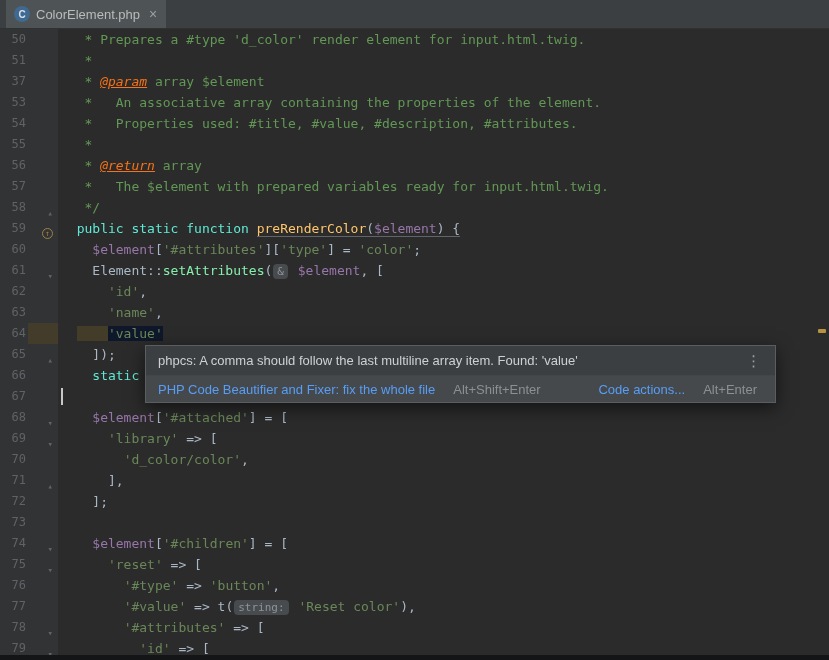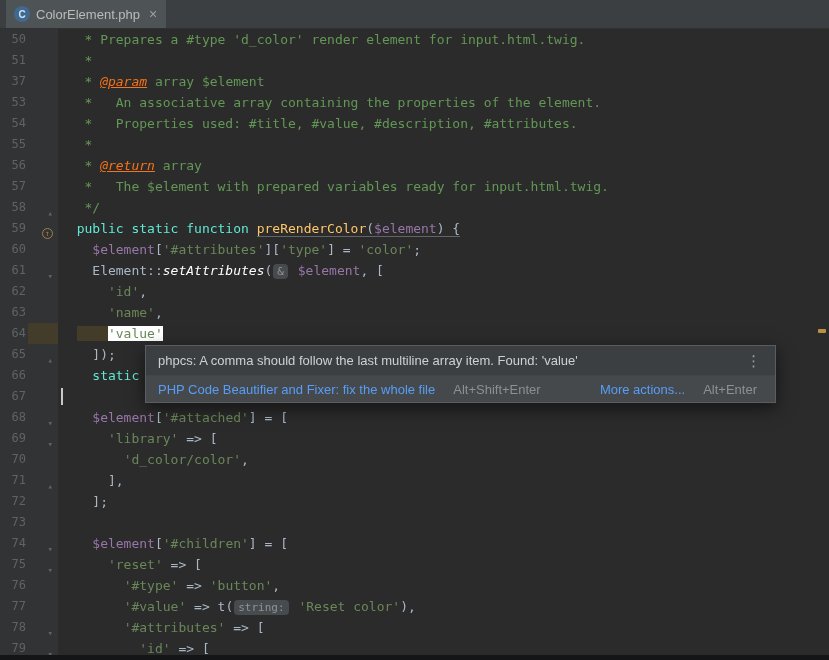--- a/index.html
+++ b/index.html
@@ -27,25 +27,25 @@
   .code{flex:1;padding-left:3px;color:#a9b7c6;cursor:text}
 
   
   .tk-txt{color:#a9b7c6}
   .tk-kw{color:#5eead4}
   .tk-str{color:#6a8759}
   .tk-var{color:#9876aa}
   .tk-cmt{color:#629755;}
   .tk-tag{color:#f97316;font-style:italic;text-decoration:underline}
   .tk-fn{color:#ffc66b}
-  .tk-fni{color:#ffffff;font-style:italic}
+  .tk-fni{color:#86efac;}
   .tk-chip{background:#474b4e;color:#8e949a;border-radius:4px;padding:1px 4px;font-size:11px;margin:0 2px 0 1px}
   .u{border-bottom:1px solid rgba(180,190,200,.4)}
   .b1{background:#433c29}
-  .b2{background:#ffffff}
+  .b2{background:#0f172a}
   .caret{display:inline-block;width:2px;height:17px;margin-top:2px;background:#c8c8c8;vertical-align:top}
 
   
   .popup{position:absolute;left:145px;top:345px;width:631px;background:#3c3f41;border:1px solid #5b5e60;
          box-shadow:0 5px 16px rgba(0,0,0,.55);z-index:10;font-size:13px}
   .popup-msg-row{display:flex;align-items:center;height:29px;padding:4px 12px;color:#cdd1d5}
   .popup-msg{flex:1;white-space:nowrap;overflow:hidden}
   .popup-menu{color:#9aa0a6;font-size:15px;padding:0 2px;cursor:pointer}
   .popup-actions{display:flex;align-items:center;height:27px;background:#45494b;border-top:1px solid #424648;padding:0 18px 0 12px;gap:18px;white-space:nowrap}
   .link{color:#589df6;cursor:pointer}
@@ -109,19 +109,19 @@
 
   <div class="popup">
     <div class="popup-msg-row">
       <span class="popup-msg">phpcs: A comma should follow the last multiline array item. Found: 'value'</span>
       <span class="popup-menu">⋮</span>
     </div>
     <div class="popup-actions">
       <span class="link">PHP Code Beautifier and Fixer: fix the whole file</span>
       <span class="shortcut">Alt+Shift+Enter</span>
       <span class="spacer"></span>
-      <span class="link">More actions...</span>
+      <span class="link">Code actions...</span>
       <span class="shortcut">Alt+Enter</span>
     </div>
   </div>
 
   <div class="bottombar"></div>
 </div>
 
 </body></html>

